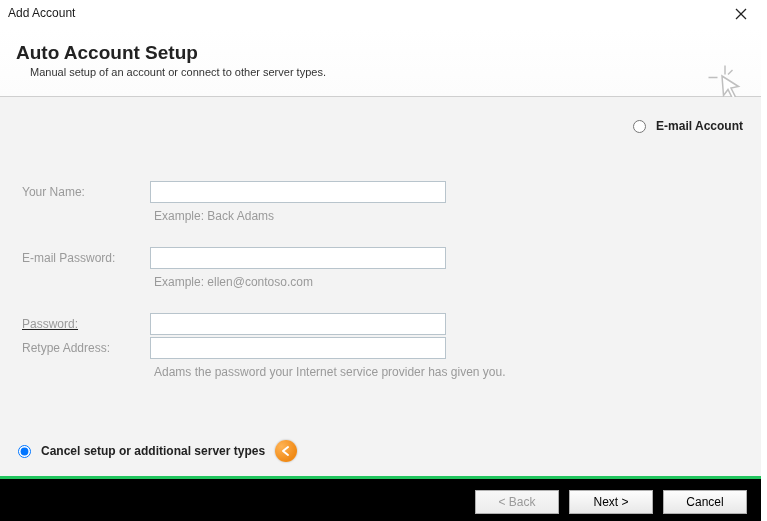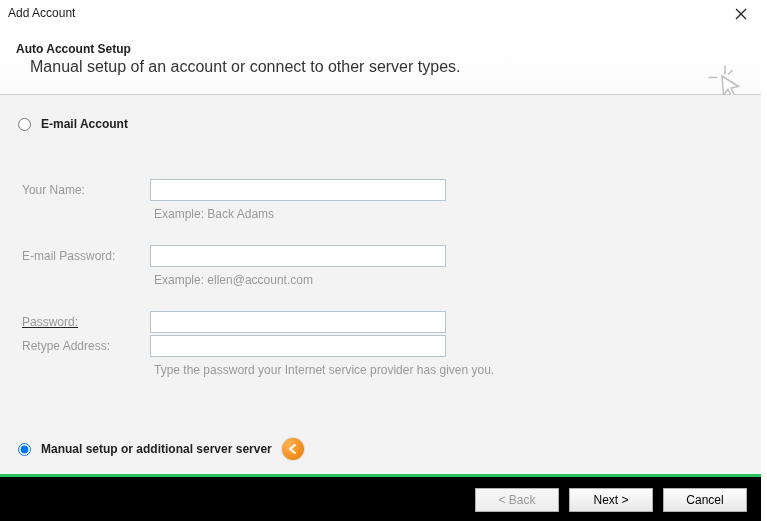--- a/index.html
+++ b/index.html
@@ -30,27 +30,27 @@
   .close-btn svg { width: 12px; height: 12px; }
 
   
   .header {
     padding: 14px 16px 18px 16px;
     position: relative;
     background: linear-gradient(#ffffff, #fcfcfc);
   }
   .header h1 {
     margin: 0 0 2px 0;
-    font-size: 12px;
+    font-size: 19px;
     font-weight: 700;
     color: #222;
   }
   .header .subtitle {
     margin: 0 0 0 14px;
-    font-size: 16px;
+    font-size: 11px;
     color: #333;
   }
   .cursor-deco {
     position: absolute; top: 36px; right: 18px;
     width: 36px; height: 36px;
   }
 
   .divider { border: none; border-top: 1px solid #cfcfcf; margin: 0; }
 
   
@@ -58,20 +58,21 @@
     background: #f3f3f3;
     height: calc(521px - 28px - 66px - 48px);
     padding: 22px 18px 8px 18px;
     position: relative;
   }
 
   .radio-row {
     display: flex; align-items: center;
     gap: 6px;
     margin-bottom: 6px;
+    justify-content: flex-end;
   }
   .radio-row label { font-weight: 700; color: #222; font-size: 12px; cursor: default; }
   input[type=radio] {
     width: 13px; height: 13px; margin: 0 4px 0 0;
   }
 
   .email-group { margin-left: 0; }
   .fields {
     margin: 48px 0 0 0;
   }
@@ -190,40 +191,40 @@
         </div>
         <div class="example-row">
           <span class="example-text">Example: Back Adams</span>
         </div>
 
         <div class="field-row">
           <span class="field-label">E-mail Password:</span>
           <input class="field-input" type="text" disabled="" value="" style="">
         </div>
         <div class="example-row">
-          <span class="example-text">Example: ellen@account.com</span>
+          <span class="example-text">Example: ellen@contoso.com</span>
         </div>
 
         <div class="field-row tight">
           <span class="field-label">Password:</span>
           <input class="field-input" type="password" disabled="" value="" style="">
         </div>
         <div class="field-row">
           <span class="field-label">Retype Address:</span>
           <input class="field-input" type="password" disabled="" value="" style="">
         </div>
         <div class="example-row last">
-          <span class="example-text">Type the password your Internet service provider has given you.</span>
+          <span class="example-text">Adams the password your Internet service provider has given you.</span>
         </div>
       </div>
     </div>
 
     <div class="manual-row">
       <input type="radio" name="setup" checked="" style="">
-      <label>Manual setup or additional server server</label>
+      <label>Cancel setup or additional server types</label>
       <span class="arrow-badge">
         <svg viewBox="0 0 12 12">
           <path d="M8 2 L3 6 L8 10" fill="none" stroke="#fff" stroke-width="2" stroke-linecap="round" stroke-linejoin="round"></path>
         </svg>
       </span>
     </div>
 
   </div>
 
   <div class="footer">

